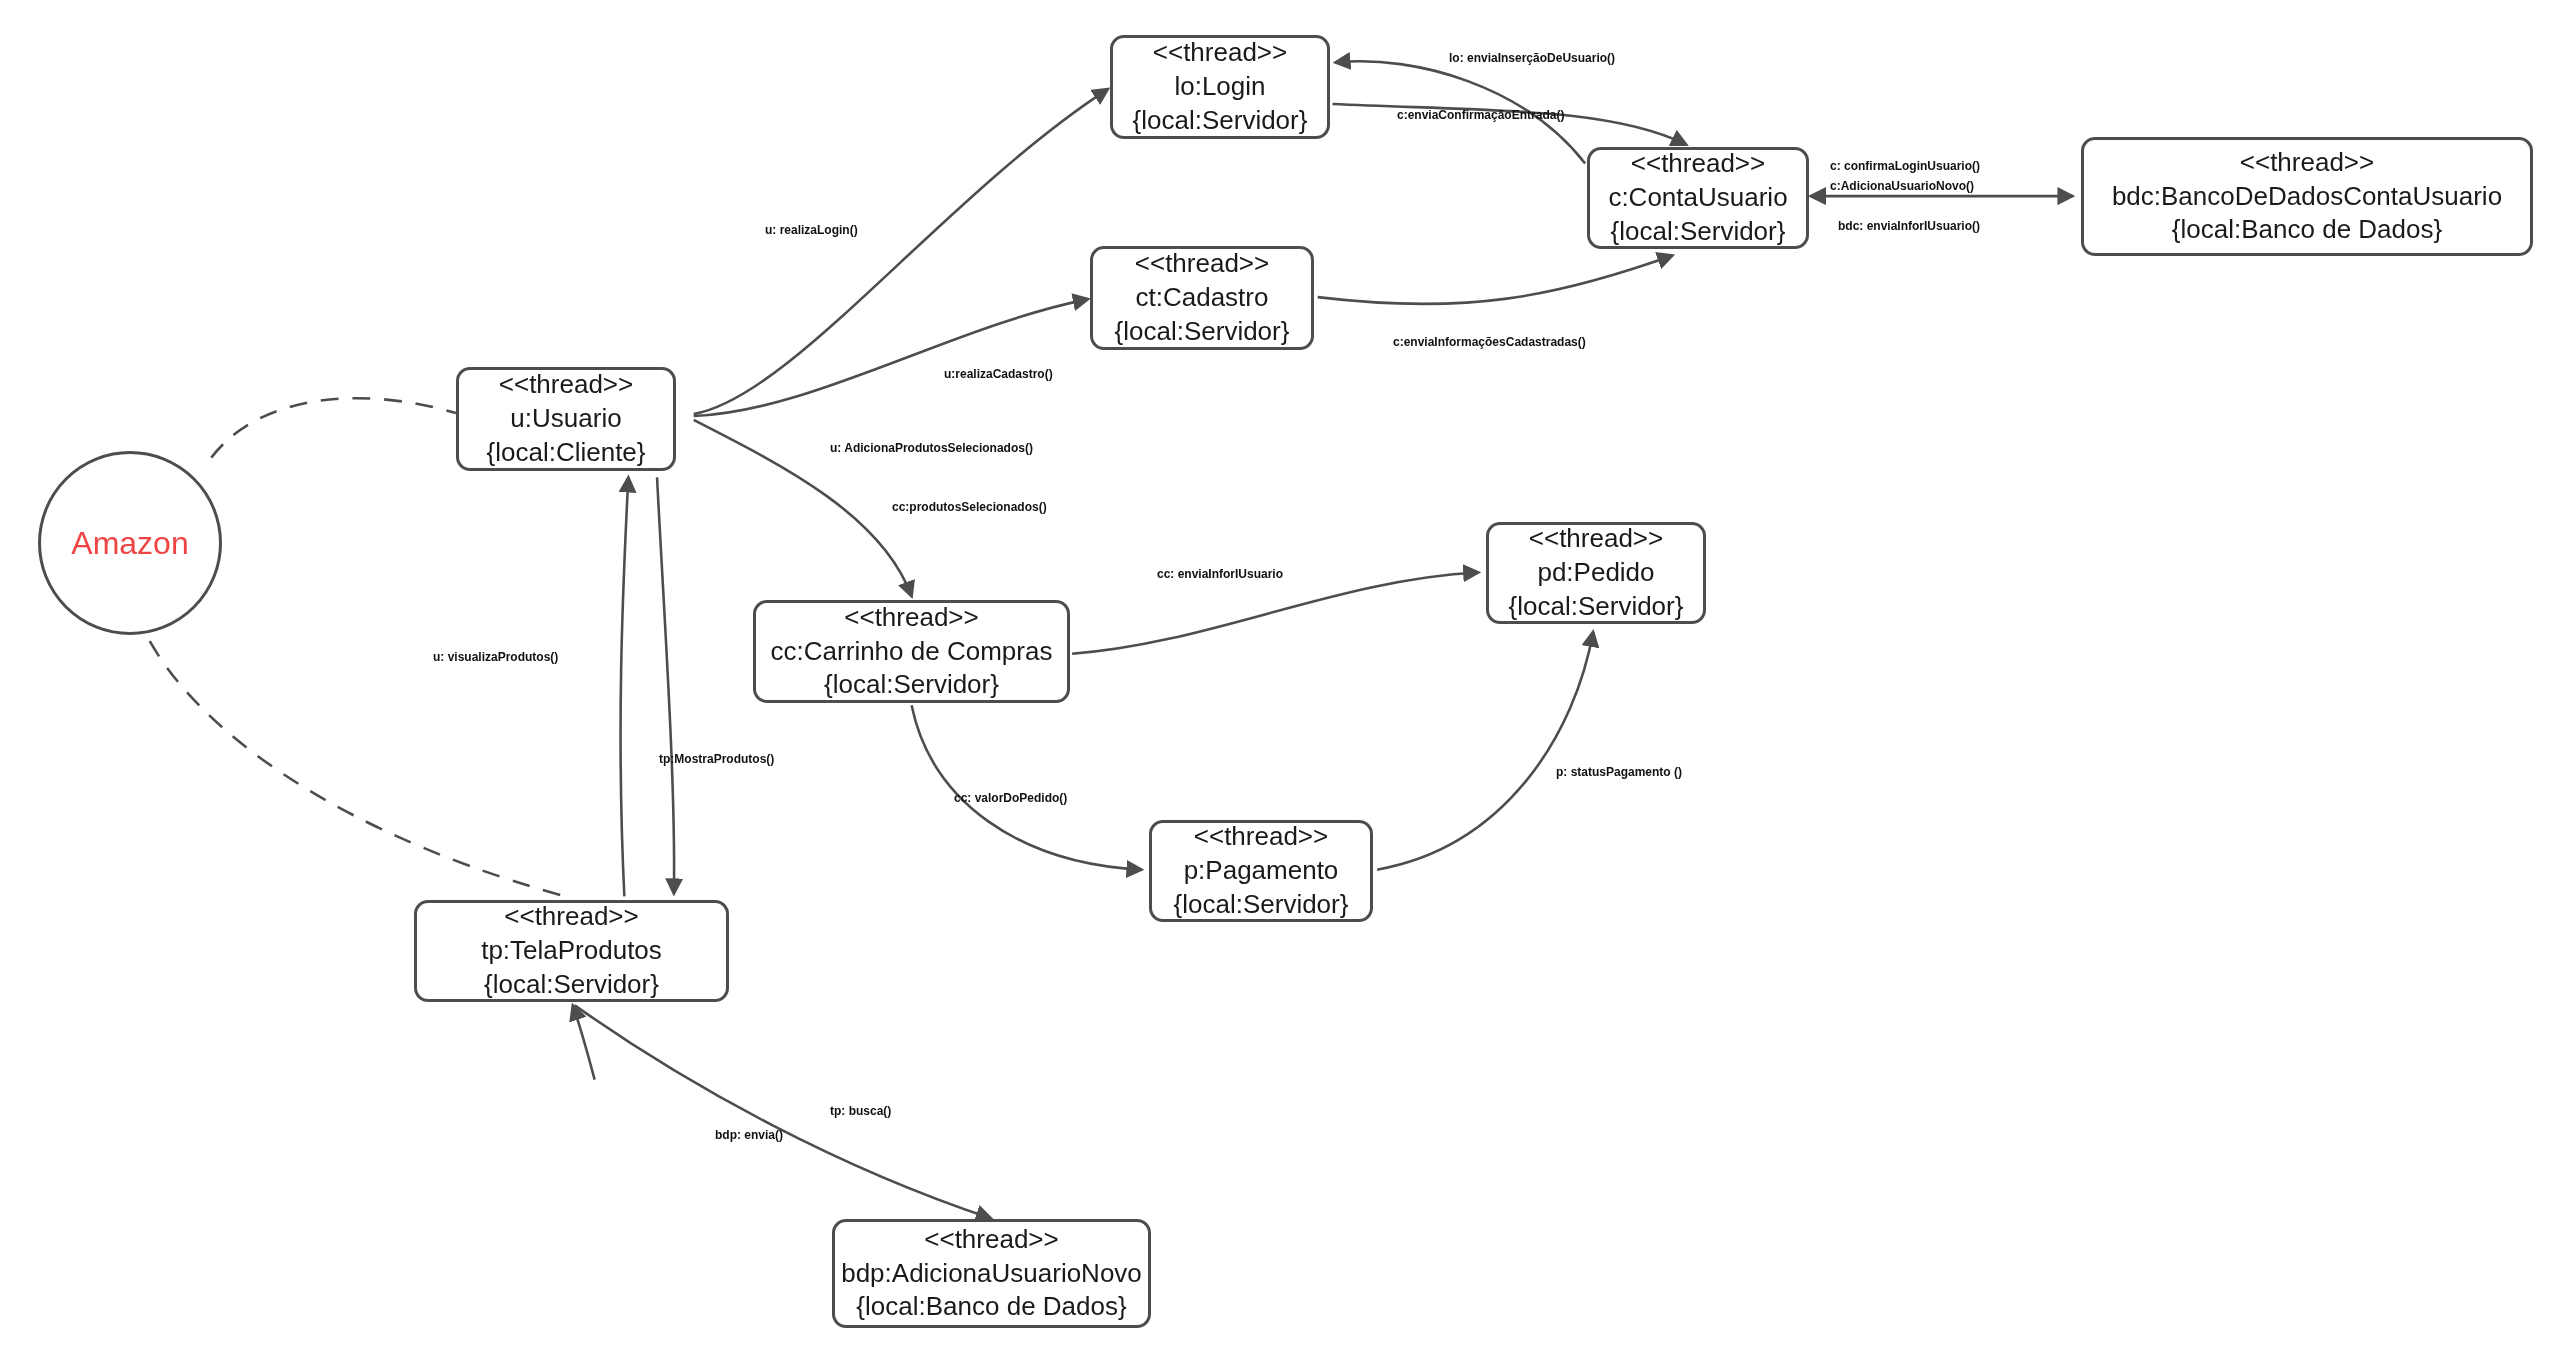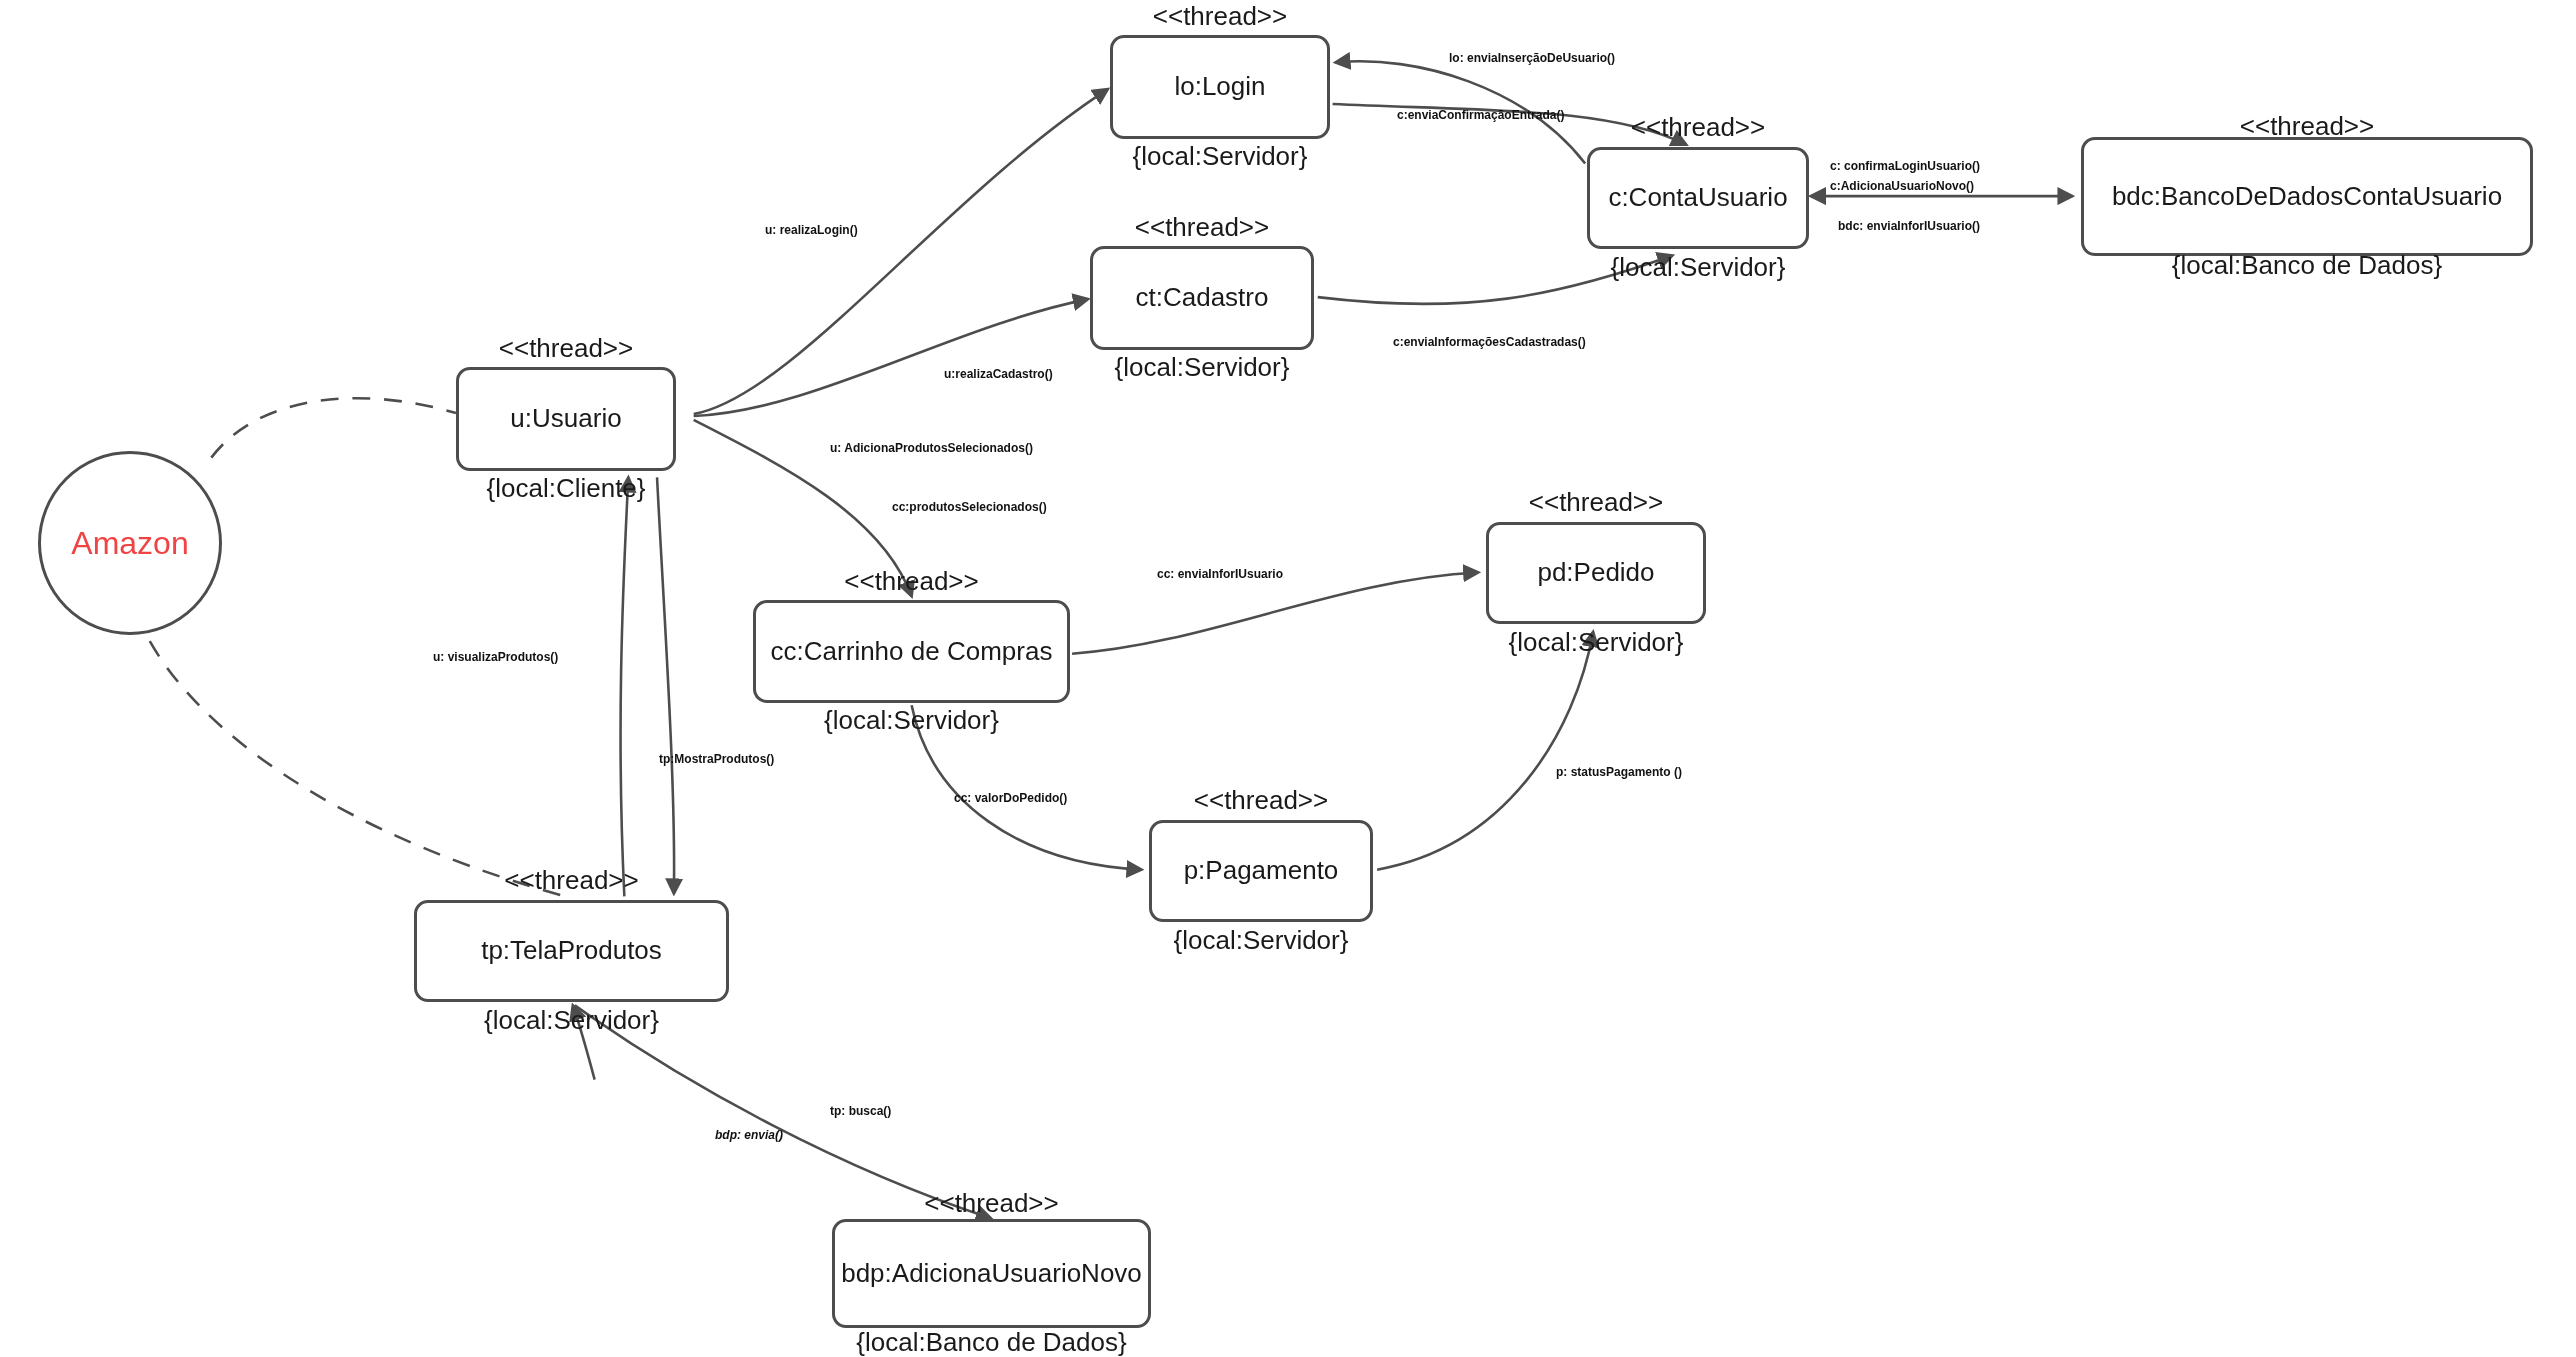--- a/index.html
+++ b/index.html
@@ -32,21 +32,20 @@
     background: #ffffff;
     display: flex;
     flex-direction: column;
     align-items: center;
     justify-content: center;
     color: #1a1a1a;
     font-size: 26px;
     line-height: 1.30;
     text-align: center;
     white-space: nowrap;
-    gap: 36px;
   }
   .node-box .ln { display: block; }
   .node-circle {
     position: absolute;
     box-sizing: border-box;
     border: 3px solid #4d4d4d;
     border-radius: 50%;
     background: #ffffff;
     display: flex;
     align-items: center;
@@ -204,16 +203,16 @@
   <div class="edge-label" style="left:954px; top:790px;">cc: valorDoPedido()</div>
 
   <div class="edge-label" style="left:1556px; top:764px;">p: statusPagamento ()</div>
 
   <div class="edge-label" style="left:433px; top:649px;">u: visualizaProdutos()</div>
 
   <div class="edge-label" style="left:659px; top:751px;">tp:MostraProdutos()</div>
 
   <div class="edge-label" style="left:830px; top:1103px;">tp: busca()</div>
 
-  <div class="edge-label" style="left:715px; top:1127px;font-style:italic;">bdp: envia()</div>
+  <div class="edge-label" style="left:715px; top:1127px;">bdp: envia()</div>
 
 </div>
 
 
 </body></html>

